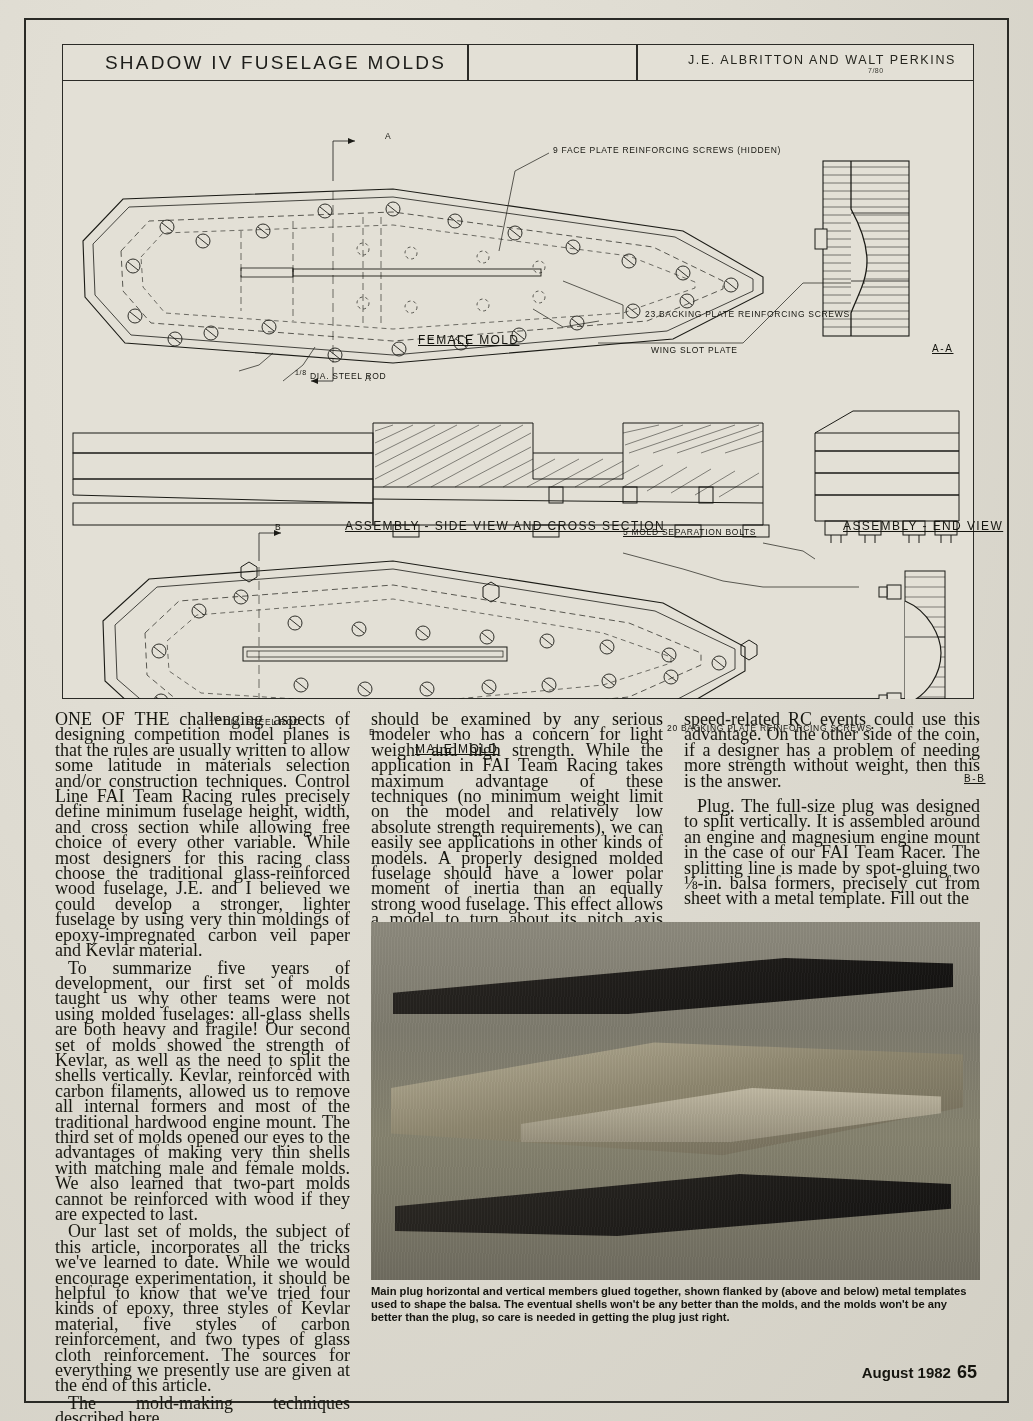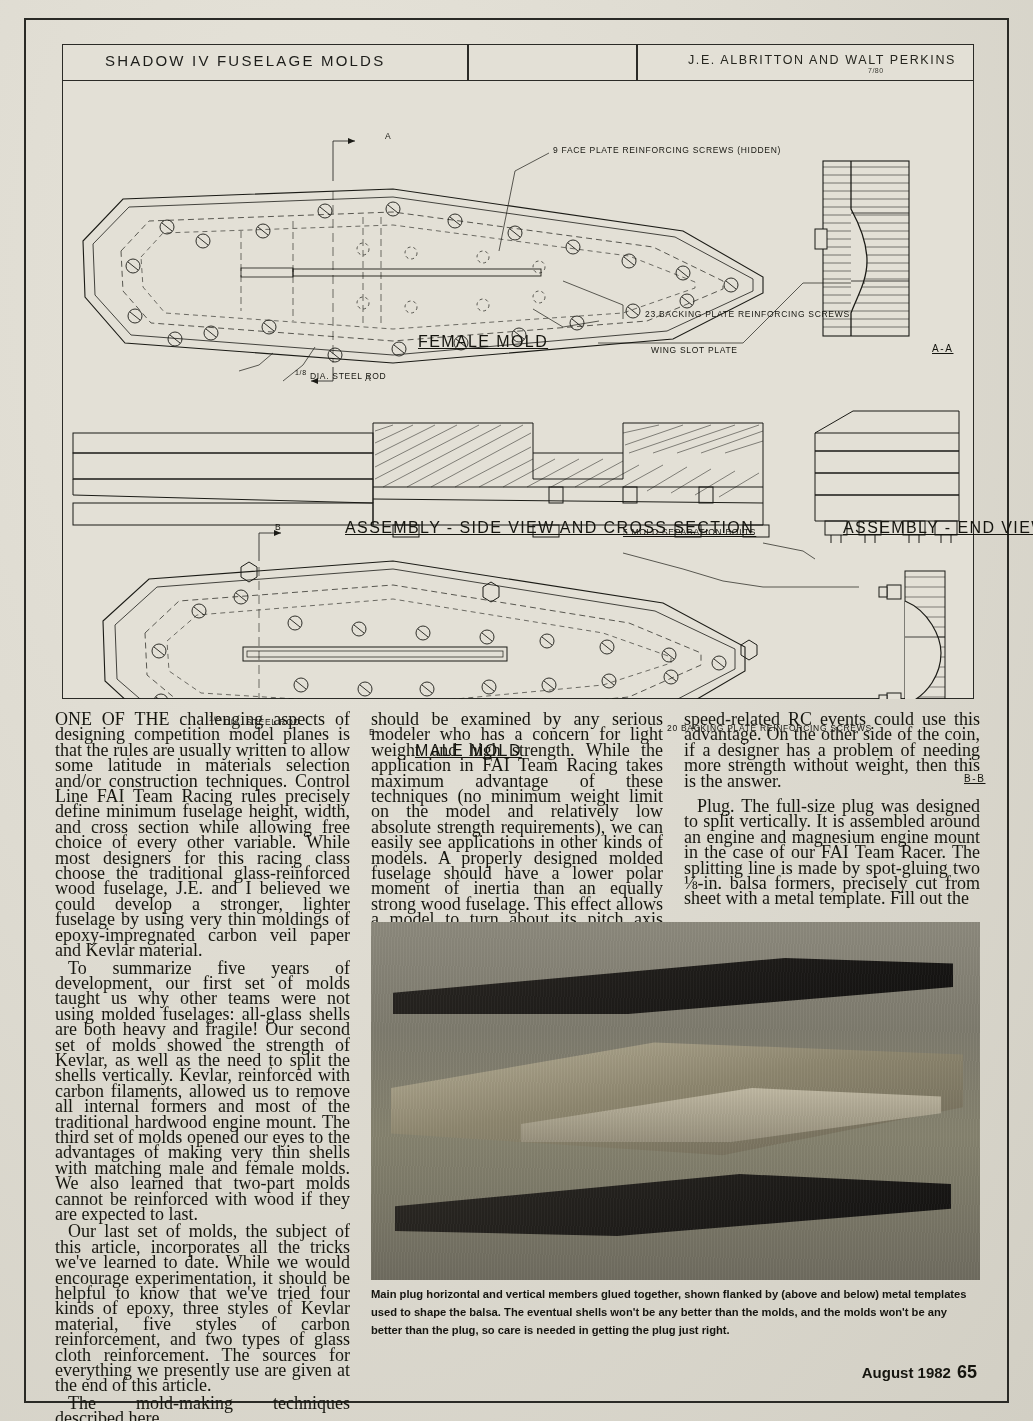--- a/index.html
+++ b/index.html
@@ -34,21 +34,21 @@
     background:#e3e0d6;
   }
   .fig-titlebar{
     position:absolute;left:0;top:0;width:100%;height:36px;
     border-bottom:1.5px solid #2b2b27;
     box-sizing:border-box;
   }
   .fig-title{
     position:absolute;left:42px;top:7px;
     font-family:"Liberation Sans", sans-serif;
-    font-size:15px;letter-spacing:2.2px;
+    font-size:19px;letter-spacing:2.2px;
     color:#1d1d1a;
   }
   .fig-div1{position:absolute;left:404px;top:0;width:1.5px;height:36px;background:#2b2b27;}
   .fig-div2{position:absolute;left:573px;top:0;width:1.5px;height:36px;background:#2b2b27;}
   .fig-credit{
     position:absolute;left:625px;top:8px;
     font-family:"Liberation Sans", sans-serif;
     font-size:12.5px;letter-spacing:1.6px;color:#26261f;
   }
   .fig-credit-sub{
@@ -56,21 +56,21 @@
     font-family:"Liberation Sans", sans-serif;
     font-size:7px;letter-spacing:.5px;color:#3a3a33;
   }
   .dwg{position:absolute;left:0;top:36px;width:100%;height:618px;}
   .lbl{
     position:absolute;
     font-family:"Liberation Sans", sans-serif;
     font-size:8.5px;letter-spacing:.7px;color:#15150f;
     white-space:nowrap;
   }
-  .lbl.u{text-decoration:underline;letter-spacing:1.4px;font-size:16px;}
+  .lbl.u{text-decoration:underline;letter-spacing:1.4px;font-size:12px;}
   .lbl.sec{font-size:10px;letter-spacing:1.6px;margin-left:45px;}
   .frac{font-size:7px;vertical-align:super;}
 
   
   .article{
     position:absolute;
     left:55px;top:712px;
     width:925px;
   }
   .col{
@@ -125,21 +125,21 @@
   }
   .grain{
     position:absolute;inset:0;
     background-image:repeating-linear-gradient(92deg, rgba(255,255,255,.05) 0 1px, rgba(0,0,0,.05) 1px 3px);
     opacity:.55;
   }
   .caption{
     position:absolute;
     left:371px;top:1285px;width:609px;
     font-family:"Liberation Sans", sans-serif;
-    font-size:11.2px;line-height:18px;
+    font-size:11.2px;line-height:13px;
     font-weight:bold;
     color:#14140f;
   }
   .footer{
     position:absolute;
     right:56px;bottom:38px;
     font-family:"Liberation Sans", sans-serif;
     font-weight:bold;
     font-size:15px;
     color:#15150f;

